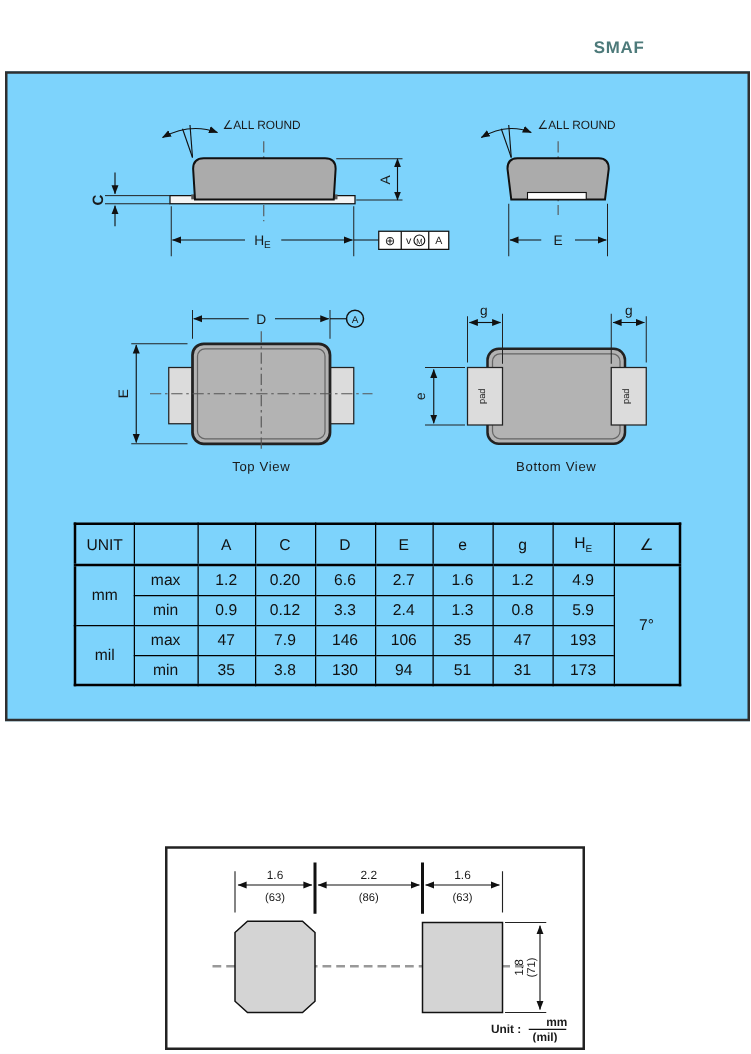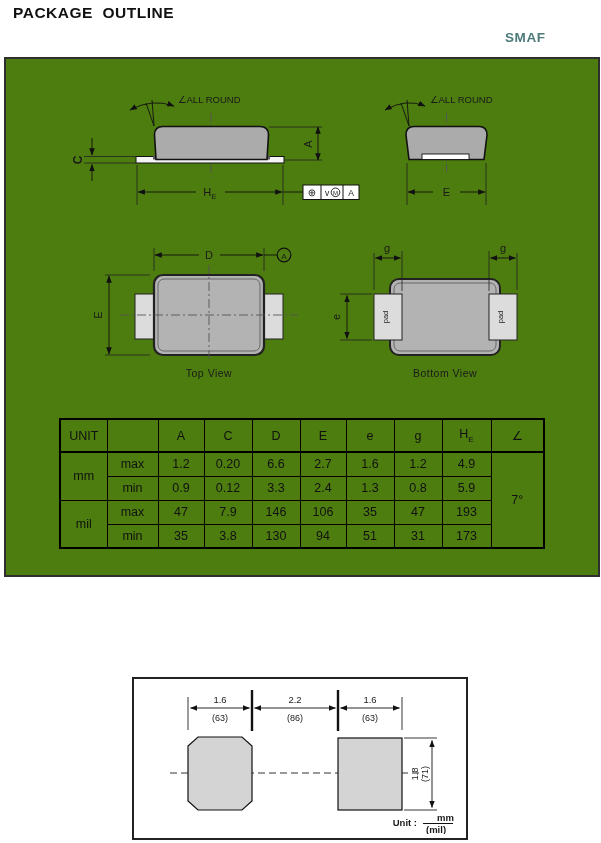--- a/index.html
+++ b/index.html
@@ -1,24 +1,24 @@
 <!DOCTYPE html>
 <html><head>
 <meta charset="utf-8">
 <style>
   html,body{margin:0;padding:0;background:#fff;}
   .page{position:relative;width:601px;height:843px;background:#ffffff;overflow:hidden;
         font-family:"Liberation Sans",sans-serif;color:#111;}
   .title{position:absolute;left:13px;top:4px;font-size:15.5px;font-weight:bold;
          letter-spacing:.5px;white-space:pre;color:#111;}
   .subtitle{position:absolute;left:13px;top:29px;font-size:12.5px;font-weight:bold;color:#111;}
-  .pkgcode{position:absolute;left:505px;top:30px;font-size:13.5px;font-weight:bold;
+  .pkgcode{position:absolute;left:475px;top:30px;font-size:13.5px;font-weight:bold;
            letter-spacing:.6px;color:#4d7a7a;}
   .main-box{position:absolute;left:4px;top:57px;width:592px;height:516px;
-            border:2px solid #2f2f2f;background:#4d7c0f;}
+            border:2px solid #2f2f2f;background:#7dd3fc;}
   .main-box svg{position:absolute;left:0;top:0;}
   svg text{font-family:"Liberation Sans",sans-serif;fill:#1a1a1a;}
   .dim-table{position:absolute;left:59px;top:418px;border-collapse:collapse;
              table-layout:fixed;font-size:12.5px;color:#111;}
   .dim-table,.dim-table td,.dim-table th{border:1px solid #000;}
   .dim-table{border:2px solid #000;}
   .dim-table tr.head th{border-bottom:2px solid #000;font-weight:normal;}
   .dim-table td,.dim-table th{text-align:center;vertical-align:middle;padding:0;}
   .dim-table tr{height:24px;}
   .dim-table tr.head{height:33px;}
@@ -26,21 +26,20 @@
   .pad-box{position:absolute;left:132px;top:677px;width:332px;height:159px;
            border:2px solid #222;background:#fff;}
   .pad-box svg{position:absolute;left:0;top:0;}
   sub.hsub{font-size:8px;}
 </style>
 </head>
 <body>
 
 <div class="page">
 
-  <div class="title">PACKAGE  OUTLINE</div>
   <div class="pkgcode">SMAF</div>
 
   <div class="main-box">
     <svg width="592" height="516" viewBox="0 0 592 516">
       <defs>
         <marker id="arrM" viewBox="0 0 10 10" refX="8.5" refY="5" markerWidth="8" markerHeight="8" markerUnits="userSpaceOnUse" orient="auto-start-reverse">
           <path d="M0,1.5 L9,5 L0,8.5 Z" fill="#111"></path>
         </marker>
       </defs>
 

